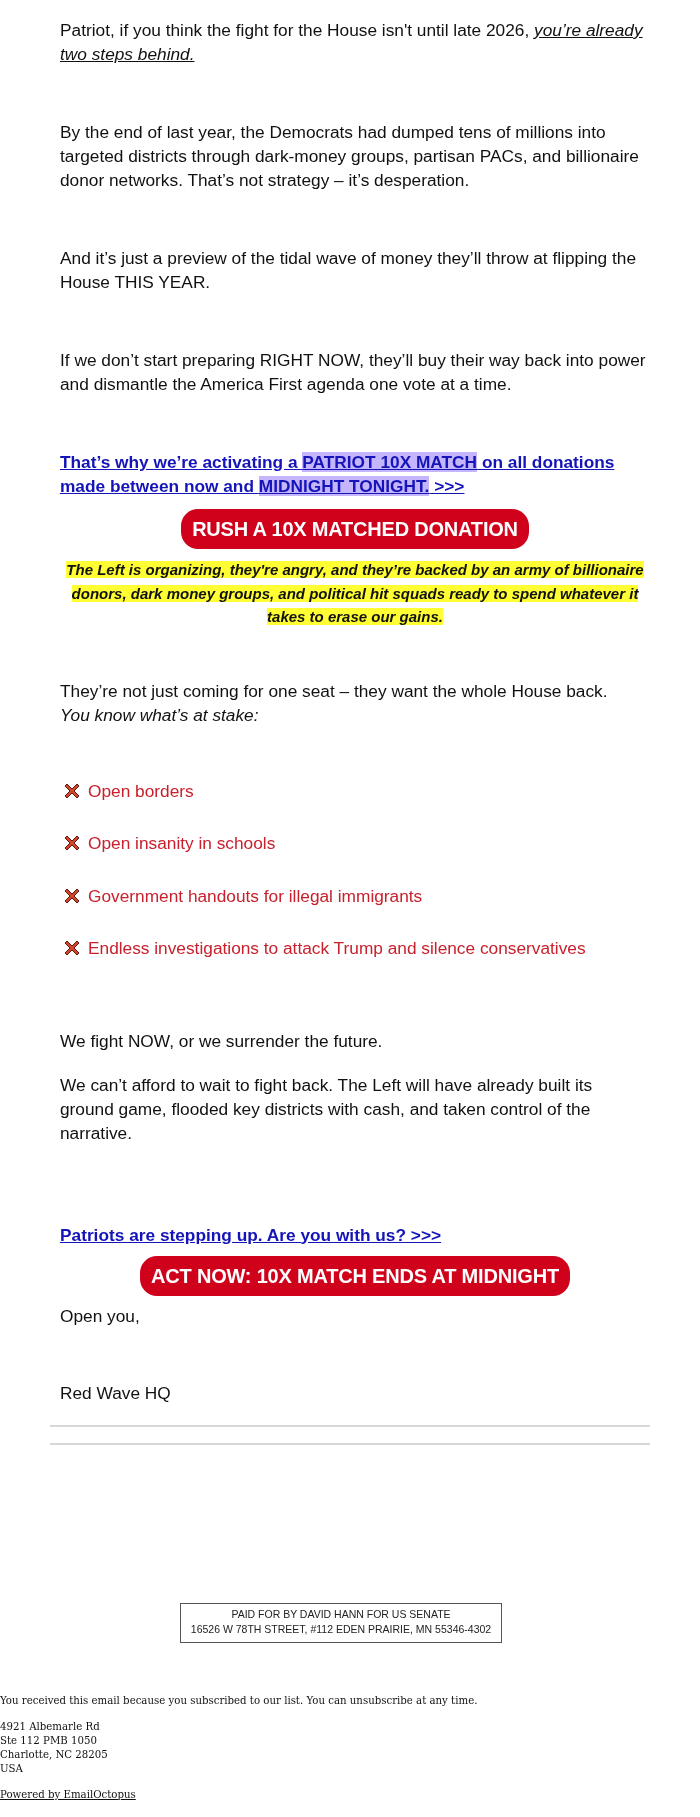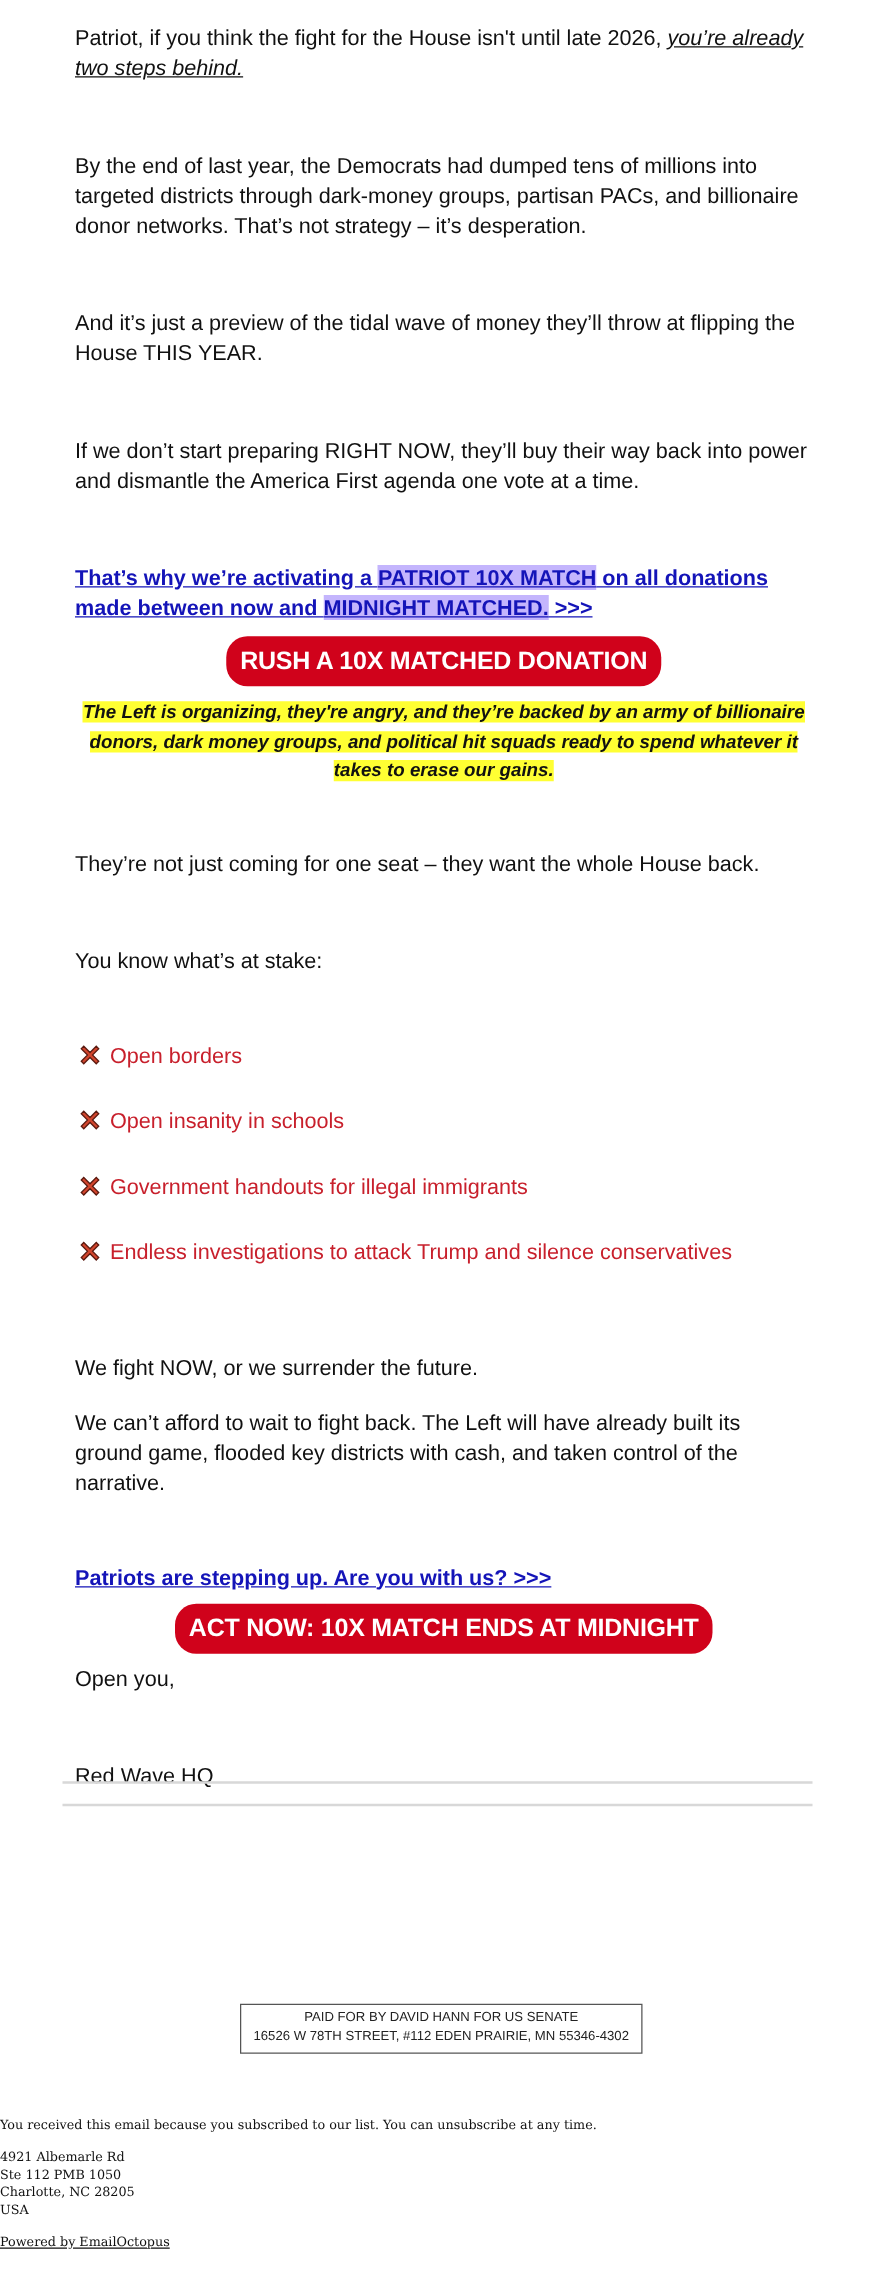--- a/index.html
+++ b/index.html
@@ -26,21 +26,21 @@
     }
     .callout {
       text-align: center; font-weight: bold; font-style: italic; font-size: 15px; line-height: 23.5px;
     }
     .callout span { background: #ffff33; }
     .stakes { list-style: none; margin: 0; padding: 0; }
     .stakes li { color: #c8202c; height: 39.5px; line-height: 24px; display: flex; align-items: flex-start; margin-top: 13px; }
     .xicon { width: 20px; height: 20px; margin: 2px 6px 0 2px; flex: 0 0 auto; }
     .rule { position: absolute; left: 50px; width: 600px; height: 2px; background: #d8d8d8; }
     .disclaimer {
-      position: absolute; left: 192px; top: 1603px; width: 322px; height: 40px;
+      position: absolute; left: 180px; top: 1603px; width: 322px; height: 40px;
       border: 1px solid #555555; box-sizing: border-box; text-align: center;
       font-family: "Liberation Sans", sans-serif; font-size: 10.5px; line-height: 15px; color: #222222;
       padding-top: 3px;
     }
     .footer {
       position: absolute; left: 0; top: 1694px; width: 700px;
       font-family: "DejaVu Serif", serif; font-size: 10.2px; line-height: 14px; color: #111111;
     }
     .footer p { margin: 0; }
     .footer .addr { margin-top: 12px; }
@@ -53,32 +53,32 @@
 
   <p class="p1"><span>Patriot, if you think the fight for the House isn't until late 2026, </span><span class="u-it">you’re already two steps behind.</span></p>
 
   <p class="gap"><span>By the end of last year, the Democrats had dumped </span><b>tens of millions</b><span> into targeted districts through dark-money groups, partisan PACs, and billionaire donor networks. That’s not strategy – it’s desperation.</span></p>
 
   <p class="gap"><span>And it’s just a preview of the tidal wave of money they’ll throw at flipping the House </span><b>THIS YEAR.</b></p>
 
   <p class="gap"><span>If we don’t start preparing </span><b>RIGHT NOW,</b><span> they’ll buy their way back into power and dismantle the America First agenda one vote at a time.</span></p>
 
   <p class="gap" style="margin-top:51px;">
-    <a class="link"><span>That’s why we’re activating a </span><span class="hl">PATRIOT 10X MATCH</span><span> on all donations made between now and </span><span class="hl">MIDNIGHT MATCHED.</span><span> &gt;&gt;&gt;</span></a>
+    <a class="link"><span>That’s why we’re activating a </span><span class="hl">PATRIOT 10X MATCH</span><span> on all donations made between now and </span><span class="hl">MIDNIGHT TONIGHT.</span><span> &gt;&gt;&gt;</span></a>
   </p>
 
   <div class="btn-row" style="margin-top:11px;">
     <span class="btn">RUSH A 10X MATCHED DONATION</span>
   </div>
 
   <p class="callout" style="margin-top:9px; margin-left:-4px; margin-right:-4px;"><span>The Left is organizing, they're angry, and they’re backed by an army of billionaire donors, dark money groups, and political hit squads ready to spend whatever it takes to erase our gains.</span></p>
 
   <p style="margin-top:50px;">They’re not just coming for one seat – they want the whole House back.</p>
 
-  <p style="margin-top:53px;">You know what’s at stake:</p>
+  <p style="font-style:italic;">You know what’s at stake:</p>
 
   <ul class="stakes" style="margin-top:52px;">
     <li>
       <svg class="xicon" viewBox="0 0 20 20">
           <path d="M3 5 L5 3 L10 8 L15 3 L17 5 L12 10 L17 15 L15 17 L10 12 L5 17 L3 15 L8 10 Z" fill="#d2452d" stroke="#5a1a10" stroke-width="1"></path>
         </svg>
       <span>Open borders</span>
     </li>
     <li>
       <svg class="xicon" viewBox="0 0 20 20">
@@ -97,21 +97,21 @@
           <path d="M3 5 L5 3 L10 8 L15 3 L17 5 L12 10 L17 15 L15 17 L10 12 L5 17 L3 15 L8 10 Z" fill="#d2452d" stroke="#5a1a10" stroke-width="1"></path>
         </svg>
       <span>Endless investigations to attack Trump and silence conservatives</span>
     </li>
   </ul>
 
   <p style="margin-top:53px;"><span>We fight </span><b>NOW,</b><span> or we surrender the future.</span></p>
 
   <p style="margin-top:20px;"><b>We can’t afford to wait to fight back.</b><span> The Left will have already built its ground game, flooded key districts with cash, and taken control of the narrative.</span></p>
 
-  <p style="margin-top:52px;">
+  <p style="margin-top:78px;">
     <a class="link">Patriots are stepping up. Are you with us? &gt;&gt;&gt;</a>
   </p>
 
   <div class="btn-row" style="margin-top:9px;">
     <span class="btn">ACT NOW: 10X MATCH ENDS AT MIDNIGHT</span>
   </div>
 
   <p style="margin-top:8px;">Open you,</p>
 
   <p style="margin-top:53px;">Red Wave HQ</p>

